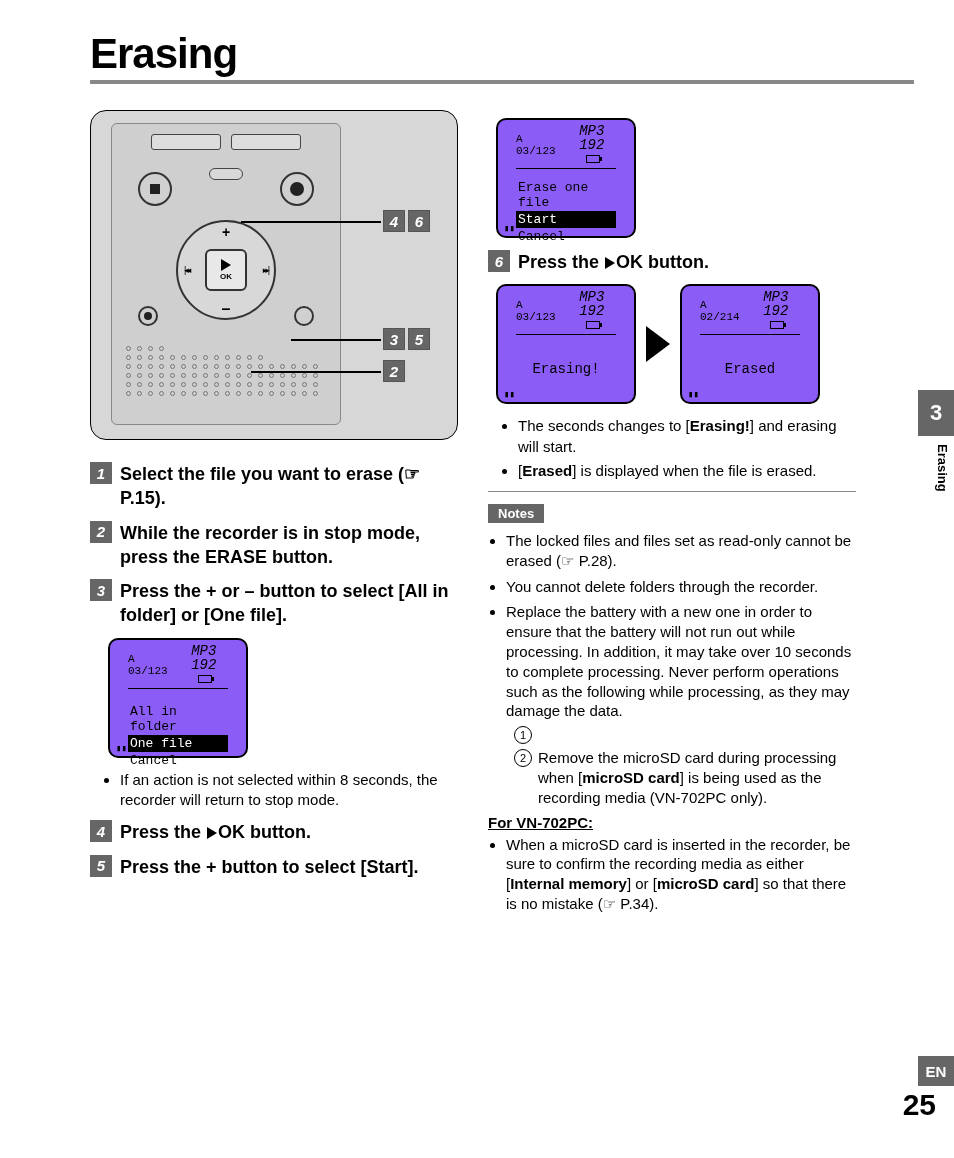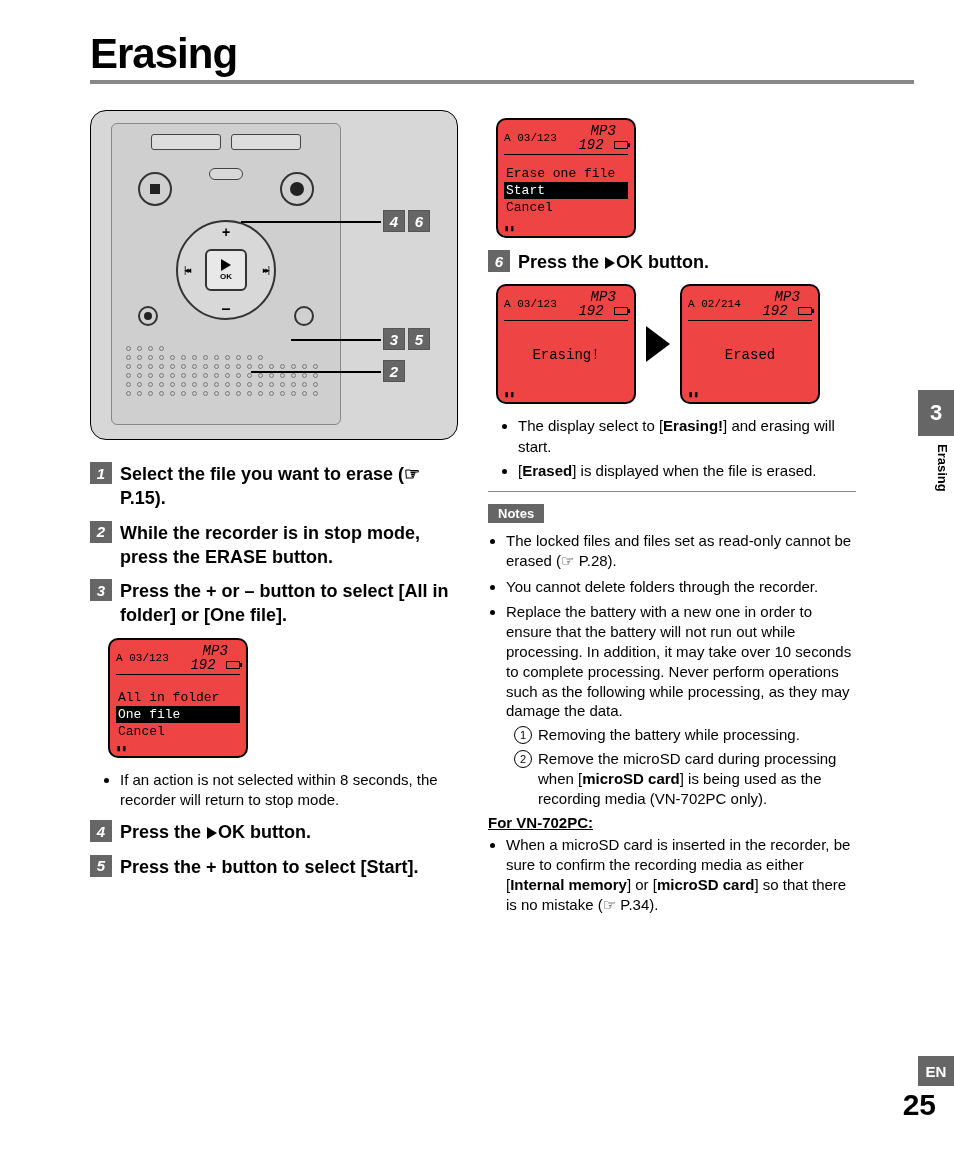--- a/index.html
+++ b/index.html
@@ -104,22 +104,22 @@
     flex:0 0 22px; height:22px; background:#666; color:#fff;
     display:flex; align-items:center; justify-content:center;
     font-weight:bold; font-style:italic; font-size:15px;
   }
   .step .txt { font-size:18px; line-height:1.35; font-weight:bold; }
 
   
   .lcd-row { display:flex; align-items:center; gap:10px; margin:8px 0 12px 18px;}
   .lcd {
     width:140px; height:120px; border:2.5px solid #000; border-radius:10px;
-    background:#ef4444; font-family: "Courier New", monospace; font-size:13px;
-    padding:4px 6px; position:relative;
+    background:#8b5cf6; font-family: "Courier New", monospace; font-size:13px;
+    padding:4px 18px; position:relative;
   }
   .lcd .hdr { display:flex; justify-content:space-between; font-size:11px;
     border-bottom:1px solid #000; padding-bottom:2px; margin-bottom:4px;
     align-items:center; }
   .lcd .hdr .r { font-size:14px; line-height:1; text-align:center;font-style:italic; }
   .lcd .line { padding:1px 2px; }
   .lcd .hi { background:#000; color:#fff; }
   .lcd .center { text-align:center; padding-top:22px; font-size:14px; }
   .lcd .foot { position:absolute; bottom:2px; left:6px; font-size:9px; }
   .batt { display:inline-block; width:14px; height:8px; border:1.5px solid #000; position:relative; margin-left:2px;}
@@ -414,38 +414,37 @@
             <span>A 02/214</span>
             <span class="r"><span>MP3</span><br><span>192</span> <span class="batt"></span></span>
           </div>
         <div class="center">Erased</div>
         <div class="foot">▮▮</div>
       </div>
     </div>
 
     <ul class="bullet-list">
       <li>
-        <span>The display select to [</span><b>Erasing!</b><span>] and erasing will start.</span>
+        <span>The seconds changes to [</span><b>Erasing!</b><span>] and erasing will start.</span>
       </li>
       <li>
         <span>[</span><b>Erased</b><span>] is displayed when the file is erased.</span>
       </li>
     </ul>
 
     <div class="notes-wrap">
       <div class="notes-label">Notes</div>
       <ul class="notes-list">
         <li>The locked files and files set as read-only cannot be erased (☞ P.28).</li>
         <li>You cannot delete folders through the recorder.</li>
         <li>
           <span>Replace the battery with a new one in order to ensure that the battery will not run out while processing. In addition, it may take over 10 seconds to complete processing. Never perform operations such as the following while processing, as they may damage the data.</span>
           <ol class="sub-ol">
             <li>
                 <span class="circ">1</span>
-                <span>Removing the battery while processing.</span>
               </li>
             <li>
                 <span class="circ">2</span>
                 <span>
               <span>Remove the microSD card during processing when [</span><b>microSD card</b><span>] is being used as the recording media (VN-702PC only).</span>
             </span>
               </li>
           </ol>
         </li>
       </ul>

